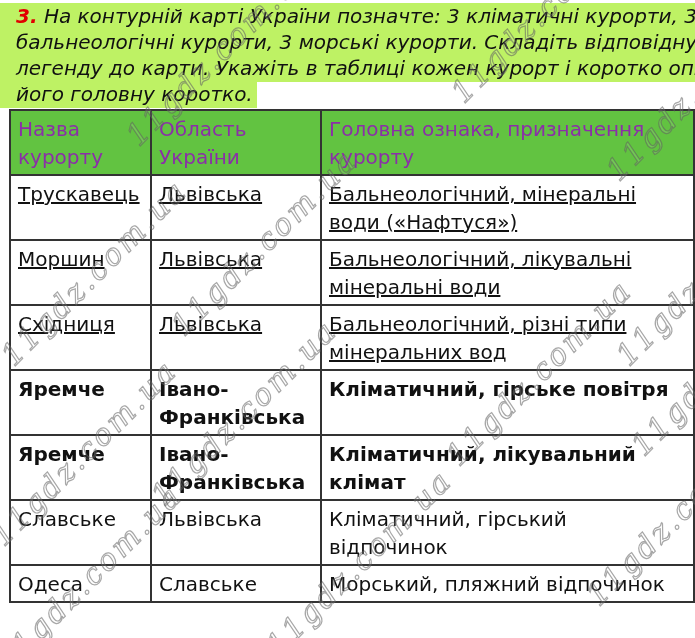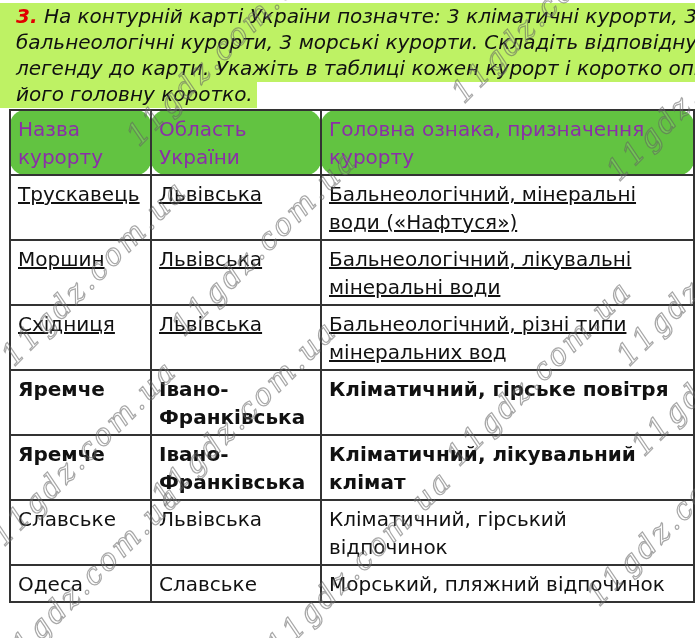--- a/index.html
+++ b/index.html
@@ -35,21 +35,20 @@
     border:2px solid #333;
     vertical-align:top;
     padding:4px 10px 3px 7px;
     line-height:28px;
     overflow:hidden;
   }
   tr.thead td{
     background:#62c341;
     color:#8b2fa8;
     padding-right:46px;
-    border-radius:15px;
   }
   tr.h-head{height:59px;}
   tr.h-tall{height:60px;text-decoration:underline;}
   tr.h-tall2{height:65px;font-weight:bold;}
   tr.h-short{height:36px;}
 
   
   .wm{
     position:absolute;
     z-index:5;

